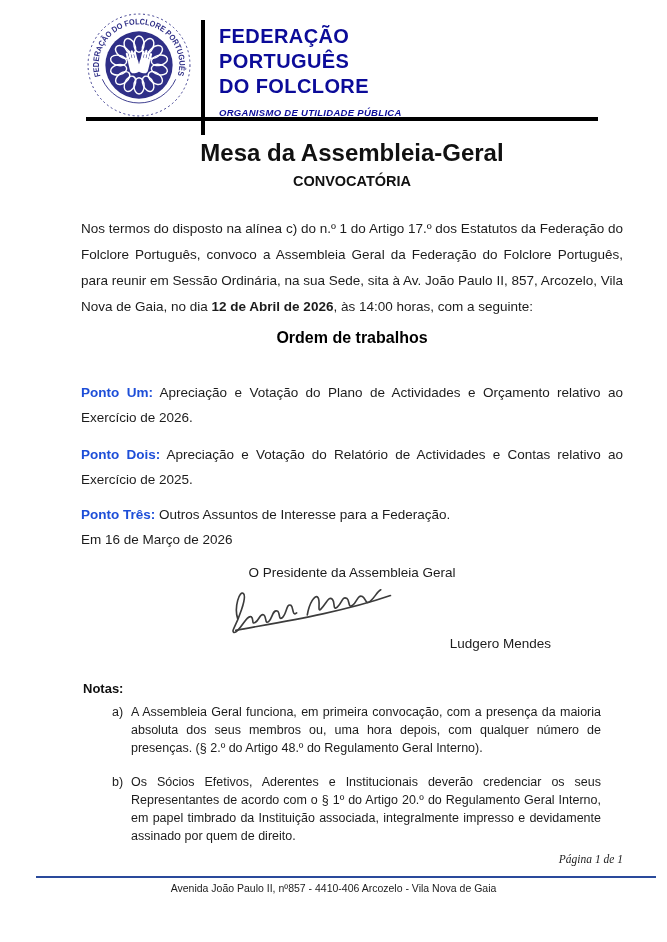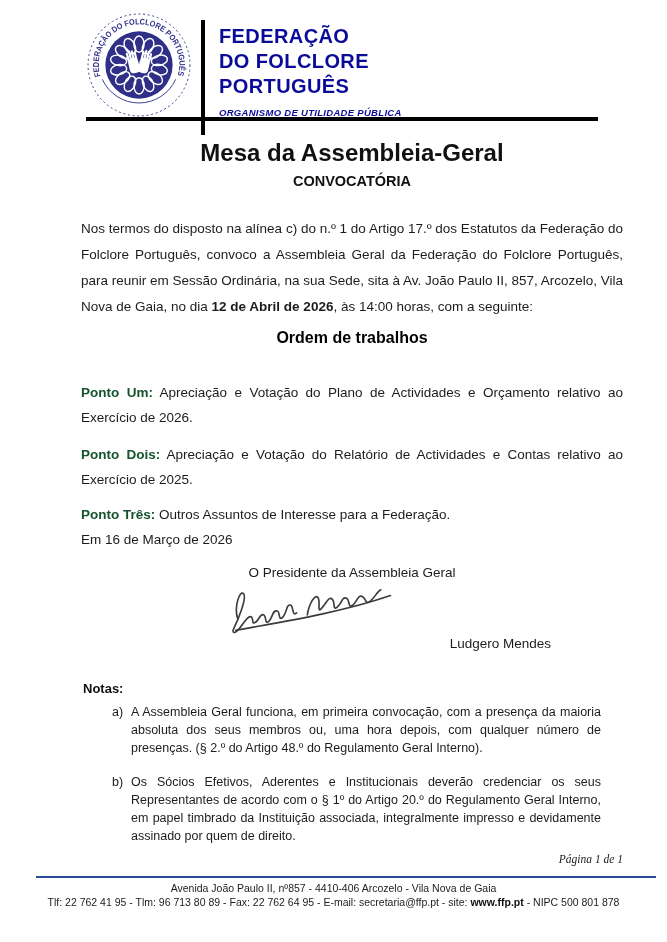--- a/index.html
+++ b/index.html
@@ -15,21 +15,21 @@
   .header-rule{position:absolute;left:86px;top:117px;width:512px;height:4px;background:#000;}
 
   
   .content{position:absolute;left:81px;top:0;width:542px;font-size:13.5px;}
   .doc-title{position:absolute;left:0;top:139px;width:542px;text-align:center;font-size:24px;font-weight:bold;color:#111;}
   .doc-subtitle{position:absolute;left:0;top:173px;width:542px;text-align:center;font-size:14.5px;font-weight:bold;color:#111;}
   .intro{position:absolute;left:0;top:202px;width:542px;text-align:justify;line-height:26px;}
   .agenda-title{position:absolute;left:0;top:329px;width:542px;text-align:center;font-size:16px;font-weight:bold;color:#000000;}
   .ponto{position:absolute;left:0;width:542px;text-align:justify;line-height:25px;}
   .ponto-1{top:366px;} .ponto-2{top:428px;} .ponto-3{top:490px;margin-top:12px;}
-  .ponto b{color:#14532d;}
+  .ponto b{color:#1d4ed8;}
   .date-line{position:absolute;left:0;top:527px;line-height:25px;}
   .president-role{position:absolute;left:0;top:565px;width:542px;text-align:center;}
   .sig-area{position:absolute;left:0;top:582px;width:470px;text-align:center;}
   .sig-svg{display:inline-block;}
   .sig-name{position:absolute;left:0;top:636px;width:470px;text-align:right;}
   .notes-title{position:absolute;left:2px;top:681px;font-weight:bold;font-size:13px;color:#111;}
   .notes{position:absolute;left:0;top:703px;width:520px;font-size:12.5px;line-height:18px;}
   .note-item{position:relative;padding-left:50px;width:470px;text-align:justify;margin-bottom:16px;}
   .note-marker{position:absolute;left:31px;top:0;}
 
@@ -89,22 +89,22 @@
       <text font-size="8" font-weight="bold" fill="#2f2f87" font-family="Liberation Sans, sans-serif">
         <textPath href="#sealArc" startOffset="1" textLength="146" lengthAdjust="spacingAndGlyphs">FEDERAÇÃO DO FOLCLORE PORTUGUÊS</textPath>
       </text>
     </svg>
   </div>
 
   <div class="vline"></div>
 
   <div class="org-title">
     <div class="org-line">FEDERAÇÃO</div>
+    <div class="org-line">PORTUGUÊS</div>
     <div class="org-line">DO FOLCLORE</div>
-    <div class="org-line">PORTUGUÊS</div>
     <div class="org-subtitle">ORGANISMO DE UTILIDADE PÚBLICA</div>
   </div>
 
   <div class="header-rule"></div>
 
   <div class="content">
 
     <div class="doc-title">Mesa da Assembleia-Geral</div>
     <div class="doc-subtitle">CONVOCATÓRIA</div>
 
@@ -145,15 +145,14 @@
         <span class="note-marker">b)</span>
         <span>Os Sócios Efetivos, Aderentes e Institucionais deverão credenciar os seus Representantes de acordo com o § 1º do Artigo 20.º do Regulamento Geral Interno, em papel timbrado da Instituição associada, integralmente impresso e devidamente assinado por quem de direito.</span>
       </div>
     </div>
 
   </div>
 
   <div class="page-number">Página 1 de 1</div>
   <div class="footer-rule"></div>
   <div class="footer-address">Avenida João Paulo II, nº857 - 4410-406 Arcozelo - Vila Nova de Gaia</div>
-  <div class="footer-contacts"><span>Tlf: 22 762 41 95 - Tlm: 96 713 80 89 - Fax: 22 762 64 95 - E-mail: secretaria@ffp.pt - site: </span><b>www.ffp.pt</b><span> - NIPC 500 801 878</span></div>
 
 </div>
 
 </body></html>

